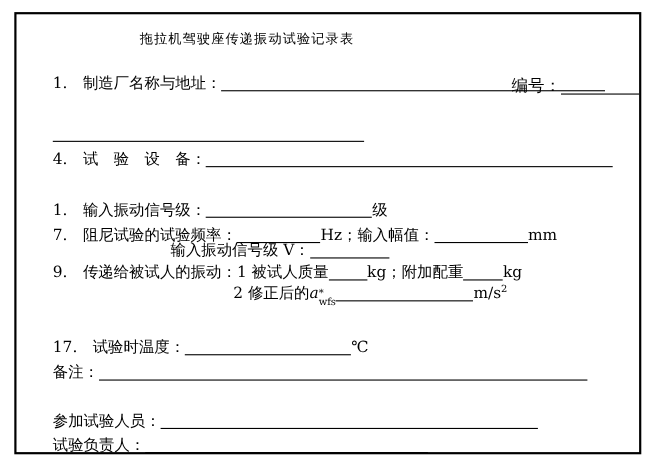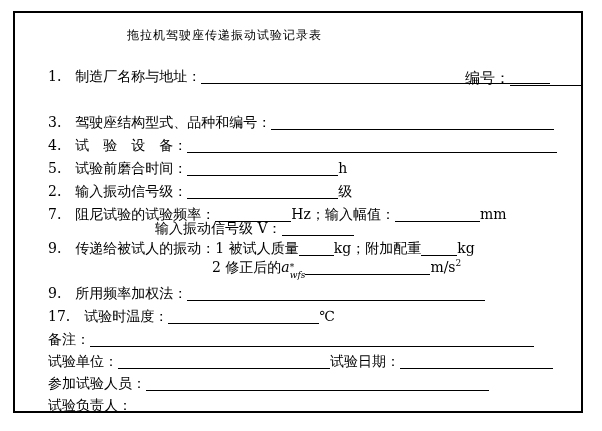--- a/index.html
+++ b/index.html
@@ -34,56 +34,53 @@
   #r1{top:55px}#r2{top:78px}#r3{top:101px}#r4{top:124px}#r5{top:147px}
   #r6{top:170px}#r7{top:193px}#r7b{top:207px;left:140px}#r8{top:227px}
   #r8b{top:242px;left:197px}#r9{top:272px}#r10{top:295px}#remark{top:318px}
   #unitrow{top:340px}#participants{top:362px}#leader{top:384px}
   .formula-base{font-style:italic;}
   .ss{
     display:inline-block;vertical-align:-6px;font-size:9px;line-height:8px;
     text-align:left;white-space:pre;
   }
   .ss .sup,.ss .sub{display:block;}
-  .ss .sub{font-style:italic;}
+  .ss .sub{}
   sup.u2{font-size:9px;}
 </style>
 </head>
 <body>
 
 <div class="sheet">
 
   <span class="title">拖拉机驾驶座传递振动试验记录表</span>
 
   <span class="serial"><span>编号：</span><span class="blank w71"></span></span>
 
   <div class="row" id="r1"><span>1.　制造厂名称与地址：</span><span class="blank w349"></span></div>
 
 
-  <div class="row" id="r3"><span>3.　驾驶座结构型式、品种和编号：</span><span class="blank w283"></span></div>
+  <div class="row" id="r3"><span class="blank w283"></span></div>
 
   <div class="row" id="r4"><span>4.　试　验　设　备：</span><span class="blank w370"></span></div>
 
-  <div class="row" id="r5"><span>5.　试验前磨合时间：</span><span class="blank w151"></span><span>h</span></div>
 
-  <div class="row" id="r6"><span>2.　输入振动信号级：</span><span class="blank w151"></span><span>级</span></div>
+  <div class="row" id="r6"><span>1.　输入振动信号级：</span><span class="blank w151"></span><span>级</span></div>
 
   <div class="row" id="r7"><span>7.　阻尼试验的试验频率：</span><span class="blank w76"></span><span>Hz；</span><span>输入幅值：</span><span class="blank w85"></span><span>mm</span></div>
 
   <div class="row" id="r7b"><span>输入振动信号级 V：</span><span class="blank w72"></span></div>
 
   <div class="row" id="r8"><span>9.　传递给被试人的振动：</span><span>1 被试人质量</span><span class="blank w35"></span><span>kg；</span><span>附加配重</span><span class="blank w36"></span><span>kg</span></div>
 
   <div class="row" id="r8b"><span>2 修正后的</span><span><span class="formula-base">a</span><span class="ss"><span class="sup">*</span><span class="sub">wfs</span></span></span><span class="blank w125"></span><span><span>m/s</span><sup class="u2">2</sup></span></div>
 
-  <div class="row" id="r9"><span>9.　所用频率加权法：</span><span class="blank w298"></span></div>
 
   <div class="row" id="r10"><span>17.　试验时温度：</span><span class="blank w151"></span><span>℃</span></div>
 
   <div class="row" id="remark"><span>备注：</span><span class="blank w444"></span></div>
 
-  <div class="row" id="unitrow"><span>试验单位：</span><span class="blank w212"></span><span>试验日期：</span><span class="blank w153"></span></div>
 
   <div class="row" id="participants"><span>参加试验人员：</span><span class="blank w343"></span></div>
 
   <div class="row" id="leader"><span>试验负责人：</span><span class="blank w257"></span></div>
 
 </div>
 
 </body></html>

